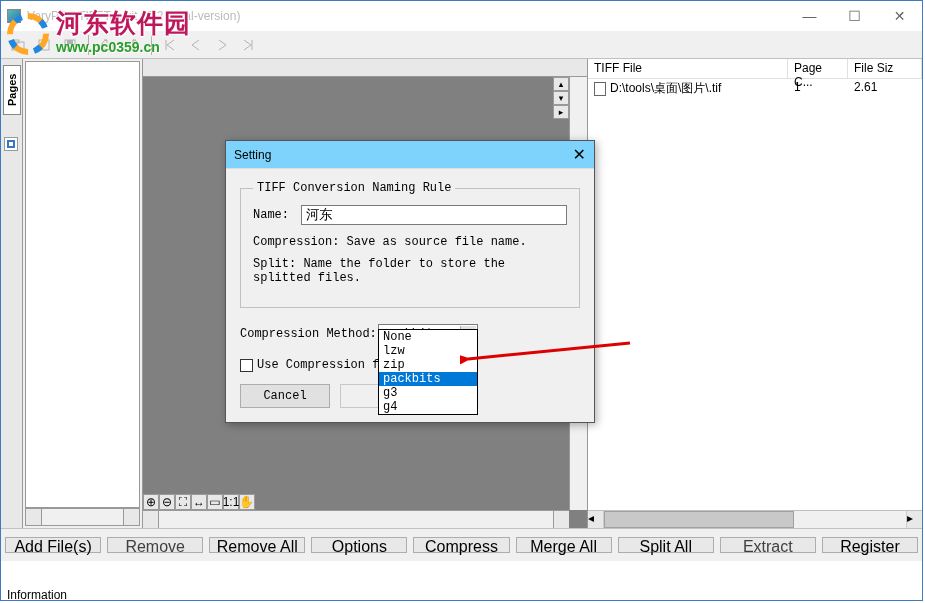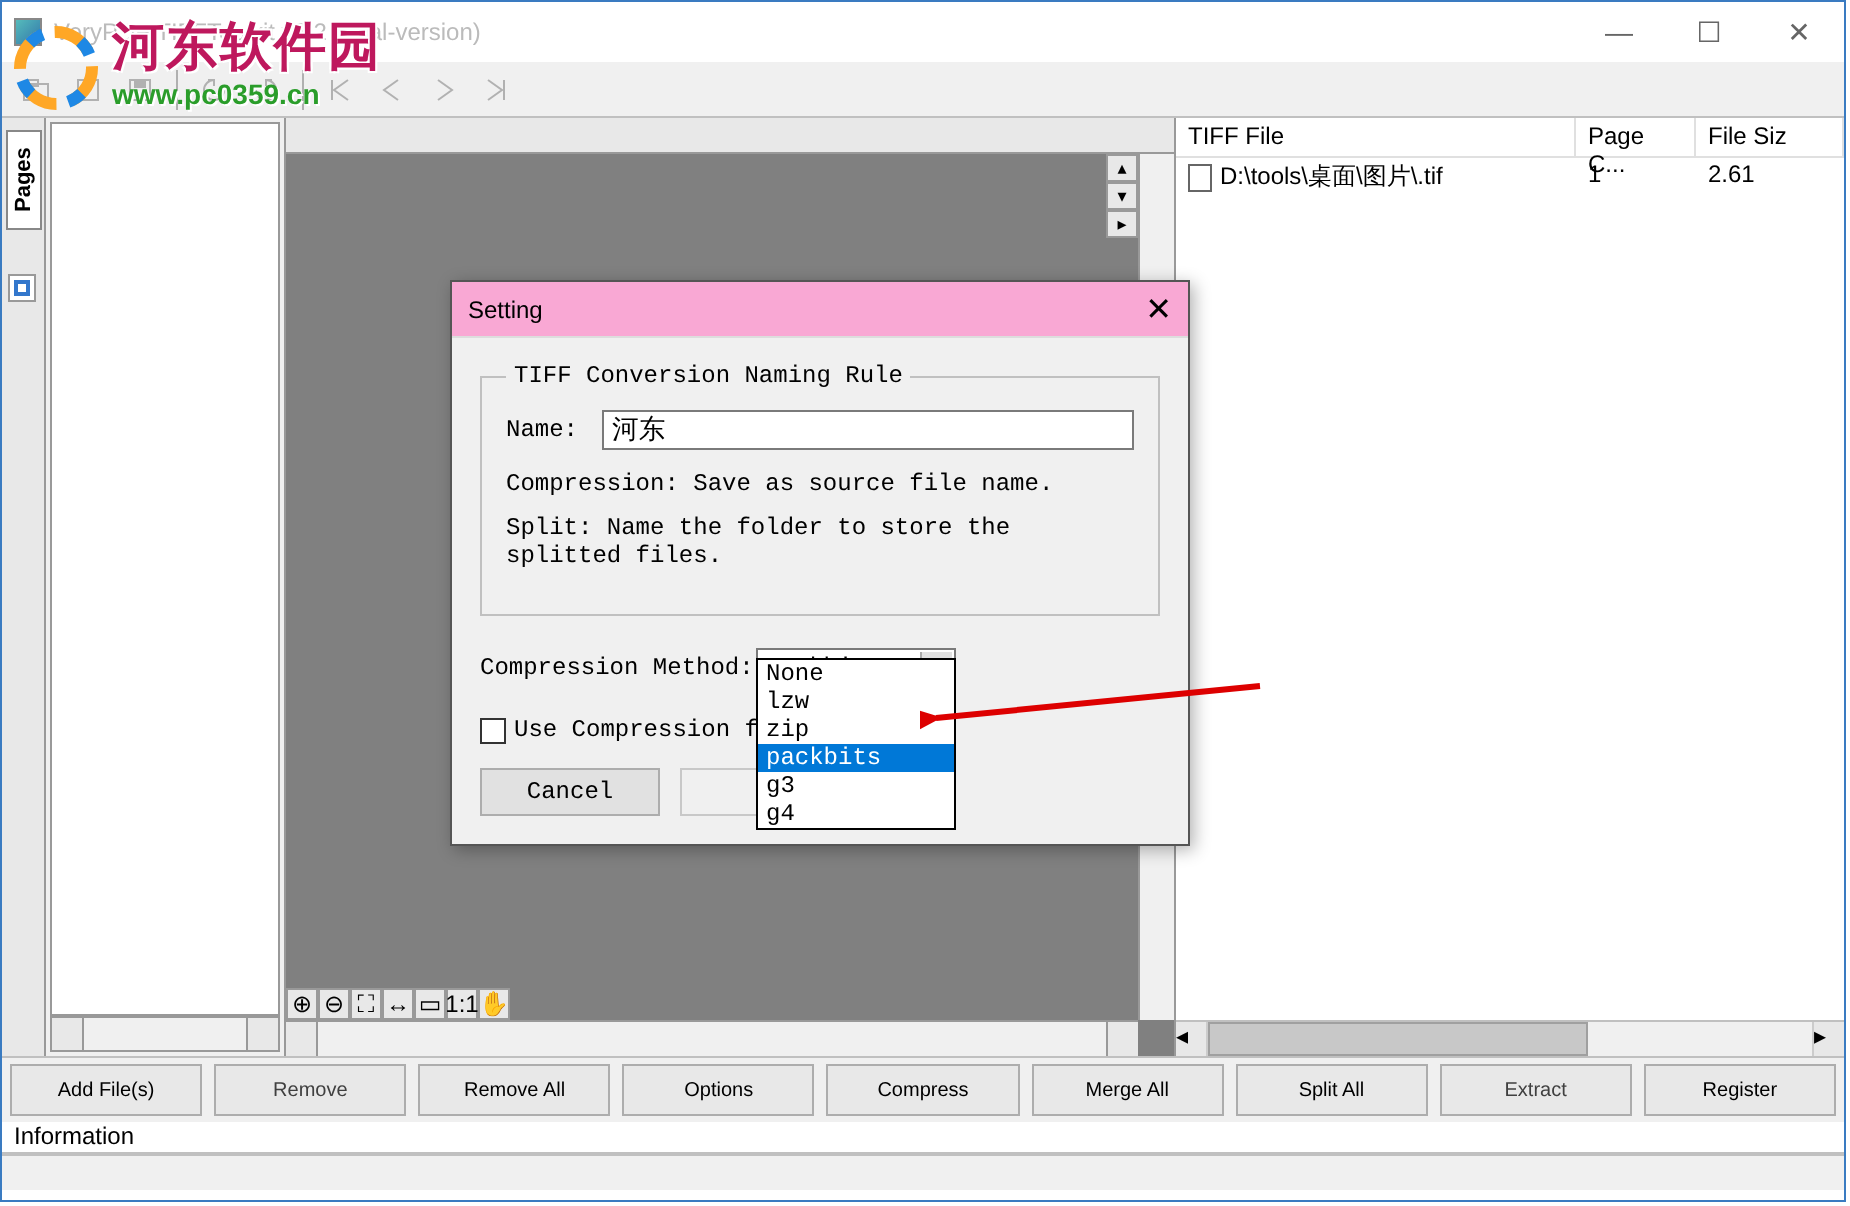--- a/index.html
+++ b/index.html
@@ -39,27 +39,27 @@
 .list-body { flex:1; overflow:hidden; }
 .list-row { display:flex; height:18px; font-size:12px;}
 .list-row div { padding:1px 6px; }
 .file-icon { display:inline-block; width:12px; height:14px; background:#fff; border:1px solid #666; margin-right:4px; vertical-align:middle; }
 .rp-hscroll { height:18px; border-top:1px solid #c0c0c0; display:flex; background:#f0f0f0; }
 .rp-hscroll .ar{width:16px;background:#e8e8e8;border-right:1px solid #ccc;}
 .rp-hscroll .ar:last-child{border-right:none;border-left:1px solid #ccc;margin-left:auto;}
 .rp-hscroll .track{flex:1;}
 .rp-hscroll .thumb{width:190px;height:100%;background:#c8c8c8;border:1px solid #a0a0a0;}
 .button-row { height: 32px; display: flex; align-items: center; gap: 6px; padding: 3px 4px; background: #f0f0f0; }
-.button-row button { flex:1; height: 26px; font-size: 10px; background: #e8e8e8; border: 1px solid #adadad; font-family:inherit; cursor:pointer;}
+.button-row button { flex:1; height: 16px; font-size: 16px; background: #e8e8e8; border: 1px solid #adadad; font-family:inherit; cursor:pointer;}
 .button-row button:disabled { color: #404040; cursor:default;}
-.info-bar { height: 16px; padding: 0 6px; font-size: 12px; border-bottom:1px solid #c0c0c0;}
+.info-bar { height: 16px; padding: 0 6px; font-size: 12px; border-bottom:1px solid #c0c0c0;margin-top:27px;}
 .status { height: 18px; background:#f0f0f0; border-top:1px solid #c0c0c0;}
 
 .dialog { position: absolute; left: 225px; top: 140px; width: 370px; background: #f0f0f0; border: 1px solid #555; box-shadow: 2px 2px 8px rgba(0,0,0,0.3); z-index: 100; }
-.dlg-title { height: 28px; background: #f9a8d4; display: flex; align-items: center; padding: 0 8px; font-size: 12px; border-bottom:1px solid #ddd;}
+.dlg-title { height: 28px; background: #7dd3fc; display: flex; align-items: center; padding: 0 8px; font-size: 12px; border-bottom:1px solid #ddd;}
 .dlg-close { margin-left: auto; font-size: 16px; cursor: pointer; }
 .dlg-body { padding: 12px 14px; font-family: "Courier New", monospace; font-size: 12px; }
 .fieldset { border: 1px solid #c0c0c0; padding: 10px 12px 14px 12px; margin-bottom: 16px; }
 .fieldset legend { padding: 0 4px; font-size: 12px; }
 .row { display: flex; align-items: center; margin-bottom: 10px; }
 .row label { width: 48px; }
 .row input[type=text] { flex:1; height: 20px; border: 1px solid #7a7a7a; padding: 0 4px; font-family:inherit;}
 .info-line { margin-bottom: 8px; }
 .combo-row { display:flex; align-items:center; margin-bottom:6px;}
 .combo-row label { width: 138px;}

